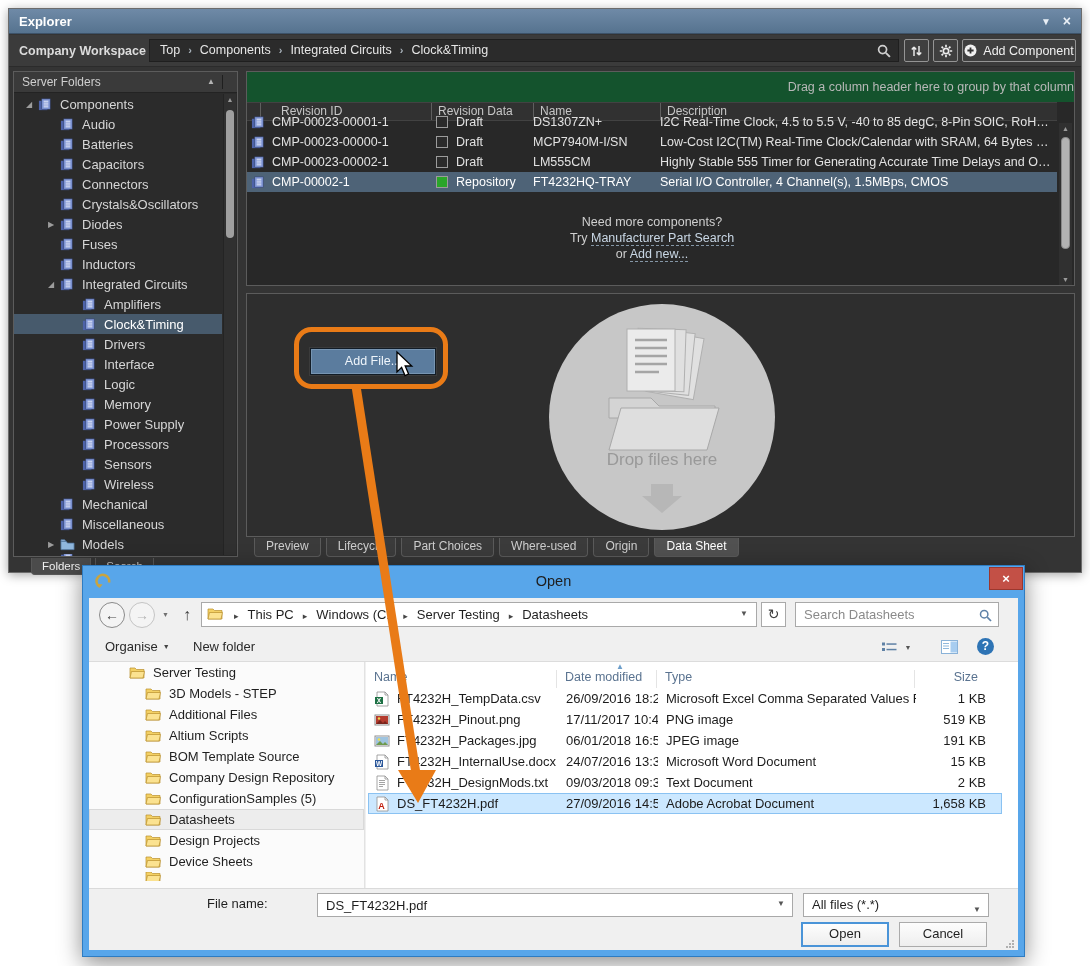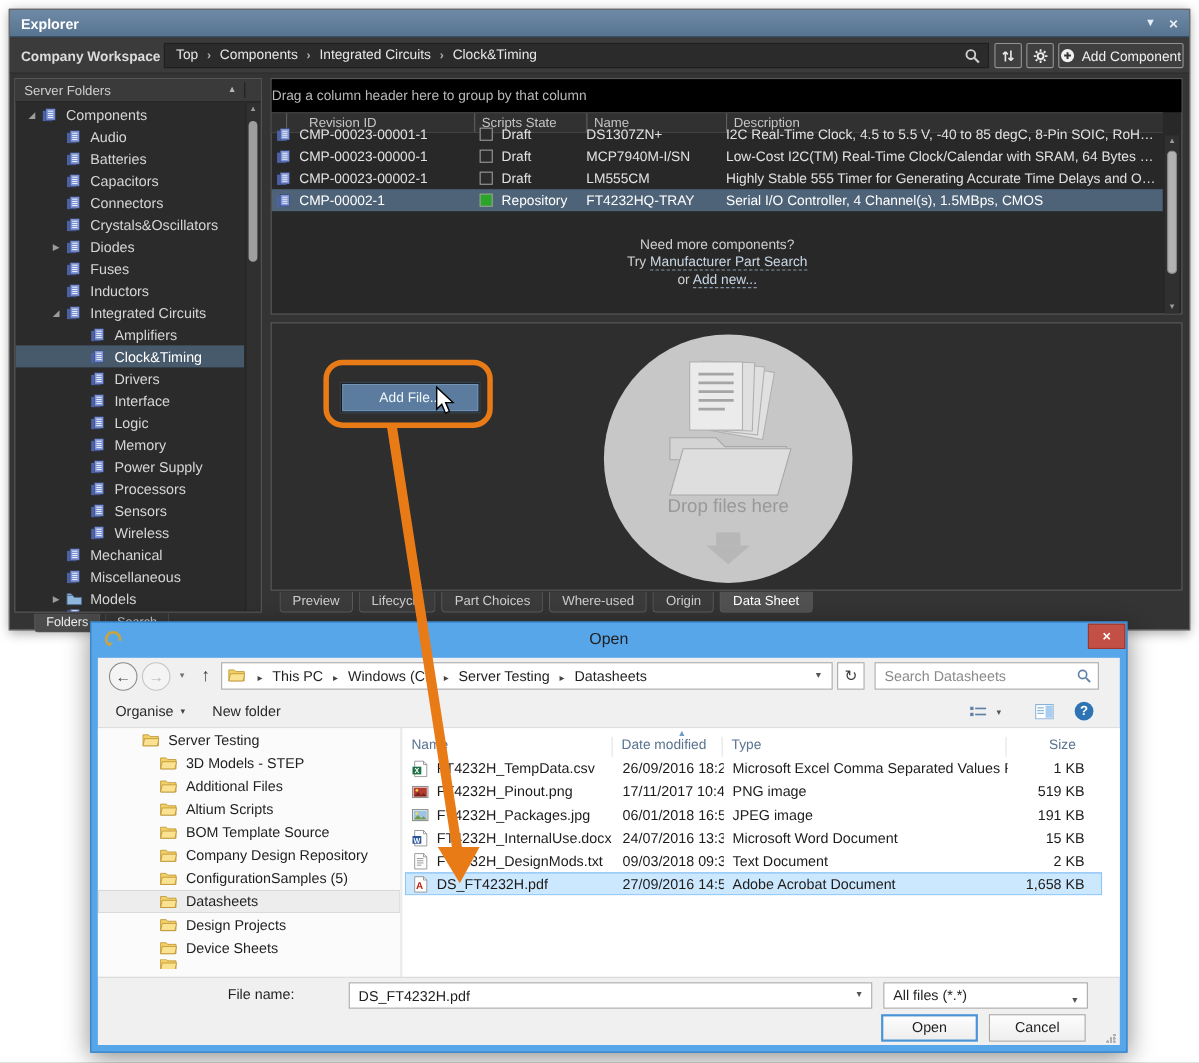--- a/index.html
+++ b/index.html
@@ -44,22 +44,22 @@
   .sb-scroll { position:absolute; right:1px; top:22px; width:13px; bottom:1px; background:#303030; border-left:1px solid #242424; }
   .sb-scroll .arr { position:absolute; left:0; width:100%; text-align:center; font-size:7px; color:#9a9a9a; }
   .sb-thumb { position:absolute; left:2px; width:8px; border-radius:4px; background:#9f9f9f; }
   .sb-tabs { position:absolute; left:22px; top:549px; display:flex; gap:4px; }
   .stab { height:17px; padding:0 10px; font-size:11.5px; line-height:16px; color:#c9c9c9;
     background:#363636; border:1px solid #575757; border-top:none; border-radius:0 0 4px 4px; }
   .stab.active { background:#4b4b4b; color:#f0f0f0; }
 
   
   .gridbox { position:absolute; left:237px; top:62px; width:829px; height:215px; background:#282828; border:1px solid #5c5c5c; }
-  .grid-hint { position:absolute; left:0; top:0; right:0; height:30px; background:#000000;
-    color:#b8b8b8; font-size:12.5px; text-align:left; line-height:30px; }
+  .grid-hint { position:absolute; left:0; top:0; right:0; height:30px; background:#14532d;
+    color:#b8b8b8; font-size:12.5px; text-align:right; line-height:30px; }
   .grid-head { position:absolute; left:0; top:30px; right:17px; height:19px; background:#313131;
     border-top:1px solid #424242; border-bottom:1px solid #424242;
     display:grid; grid-template-columns:184px 102px 127px 1fr; }
   .ghcell { border-left:1px solid #5f5f5f; color:#c6c6c6; font-size:12px; line-height:17px; padding-left:6px;
     white-space:nowrap; overflow:hidden; }
   .ghcell:first-child { padding-left:20px; margin-left:13px; }
   .grid-rows { position:absolute; left:0; top:40px; right:17px; }
   .grow { height:20px; display:grid; grid-template-columns:184px 102px 127px 1fr; align-items:center;
     color:#e2e2e2; font-size:12.5px; }
   .grow.sel { background:#4e6377; color:#fff; }
@@ -456,21 +456,21 @@
   </div>
   <div class="sb-tabs" id="x-sbtabs">
       <span class="stab active">Folders</span>
       <span class="stab">Search</span>
     </div>
 
   <div class="gridbox">
     <div class="grid-hint">Drag a column header here to group by that column</div>
     <div class="grid-head" id="x-gridhead">
         <div class="ghcell">Revision ID</div>
-        <div class="ghcell">Scripts State</div>
+        <div class="ghcell">Revision Data</div>
         <div class="ghcell">Name</div>
         <div class="ghcell">Description</div>
       </div>
     <div class="grid-rows" id="x-gridrows">
         <div class="grow">
           <div class="gc1">
             <span class="tico"><svg width="15" height="15" viewBox="0 0 16 16">
                 <rect x="1" y="4" width="9" height="10" fill="#4d62a8"></rect>
                 <rect x="4" y="2" width="9" height="11" fill="#8096d6" stroke="#32406e" stroke-width="0.6"></rect>
                 <path d="M6 4.5h5M6 6.5h5M6 8.5h5M6 10.5h5" stroke="#e9edf9" stroke-width="1"></path>

